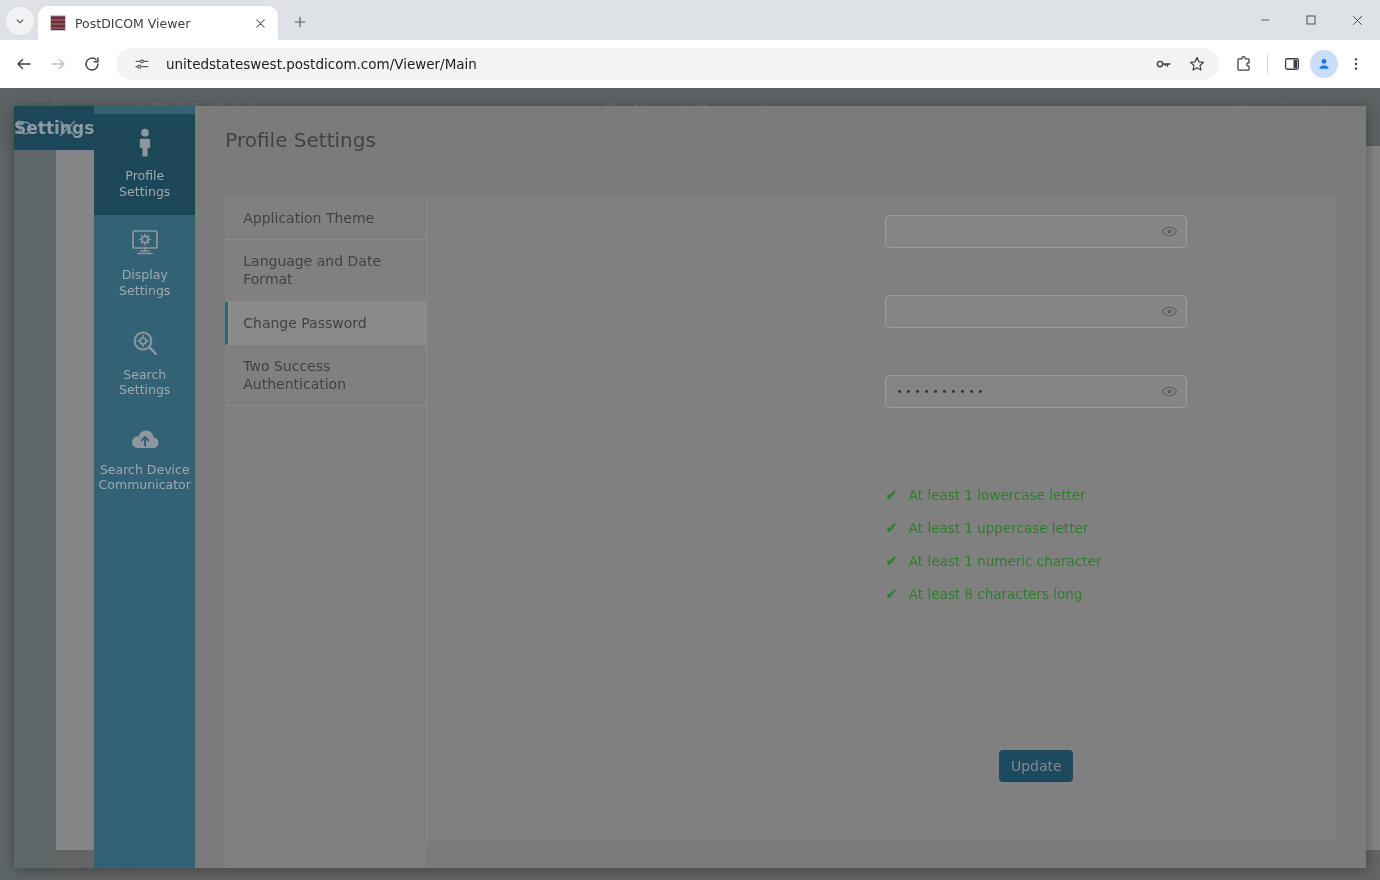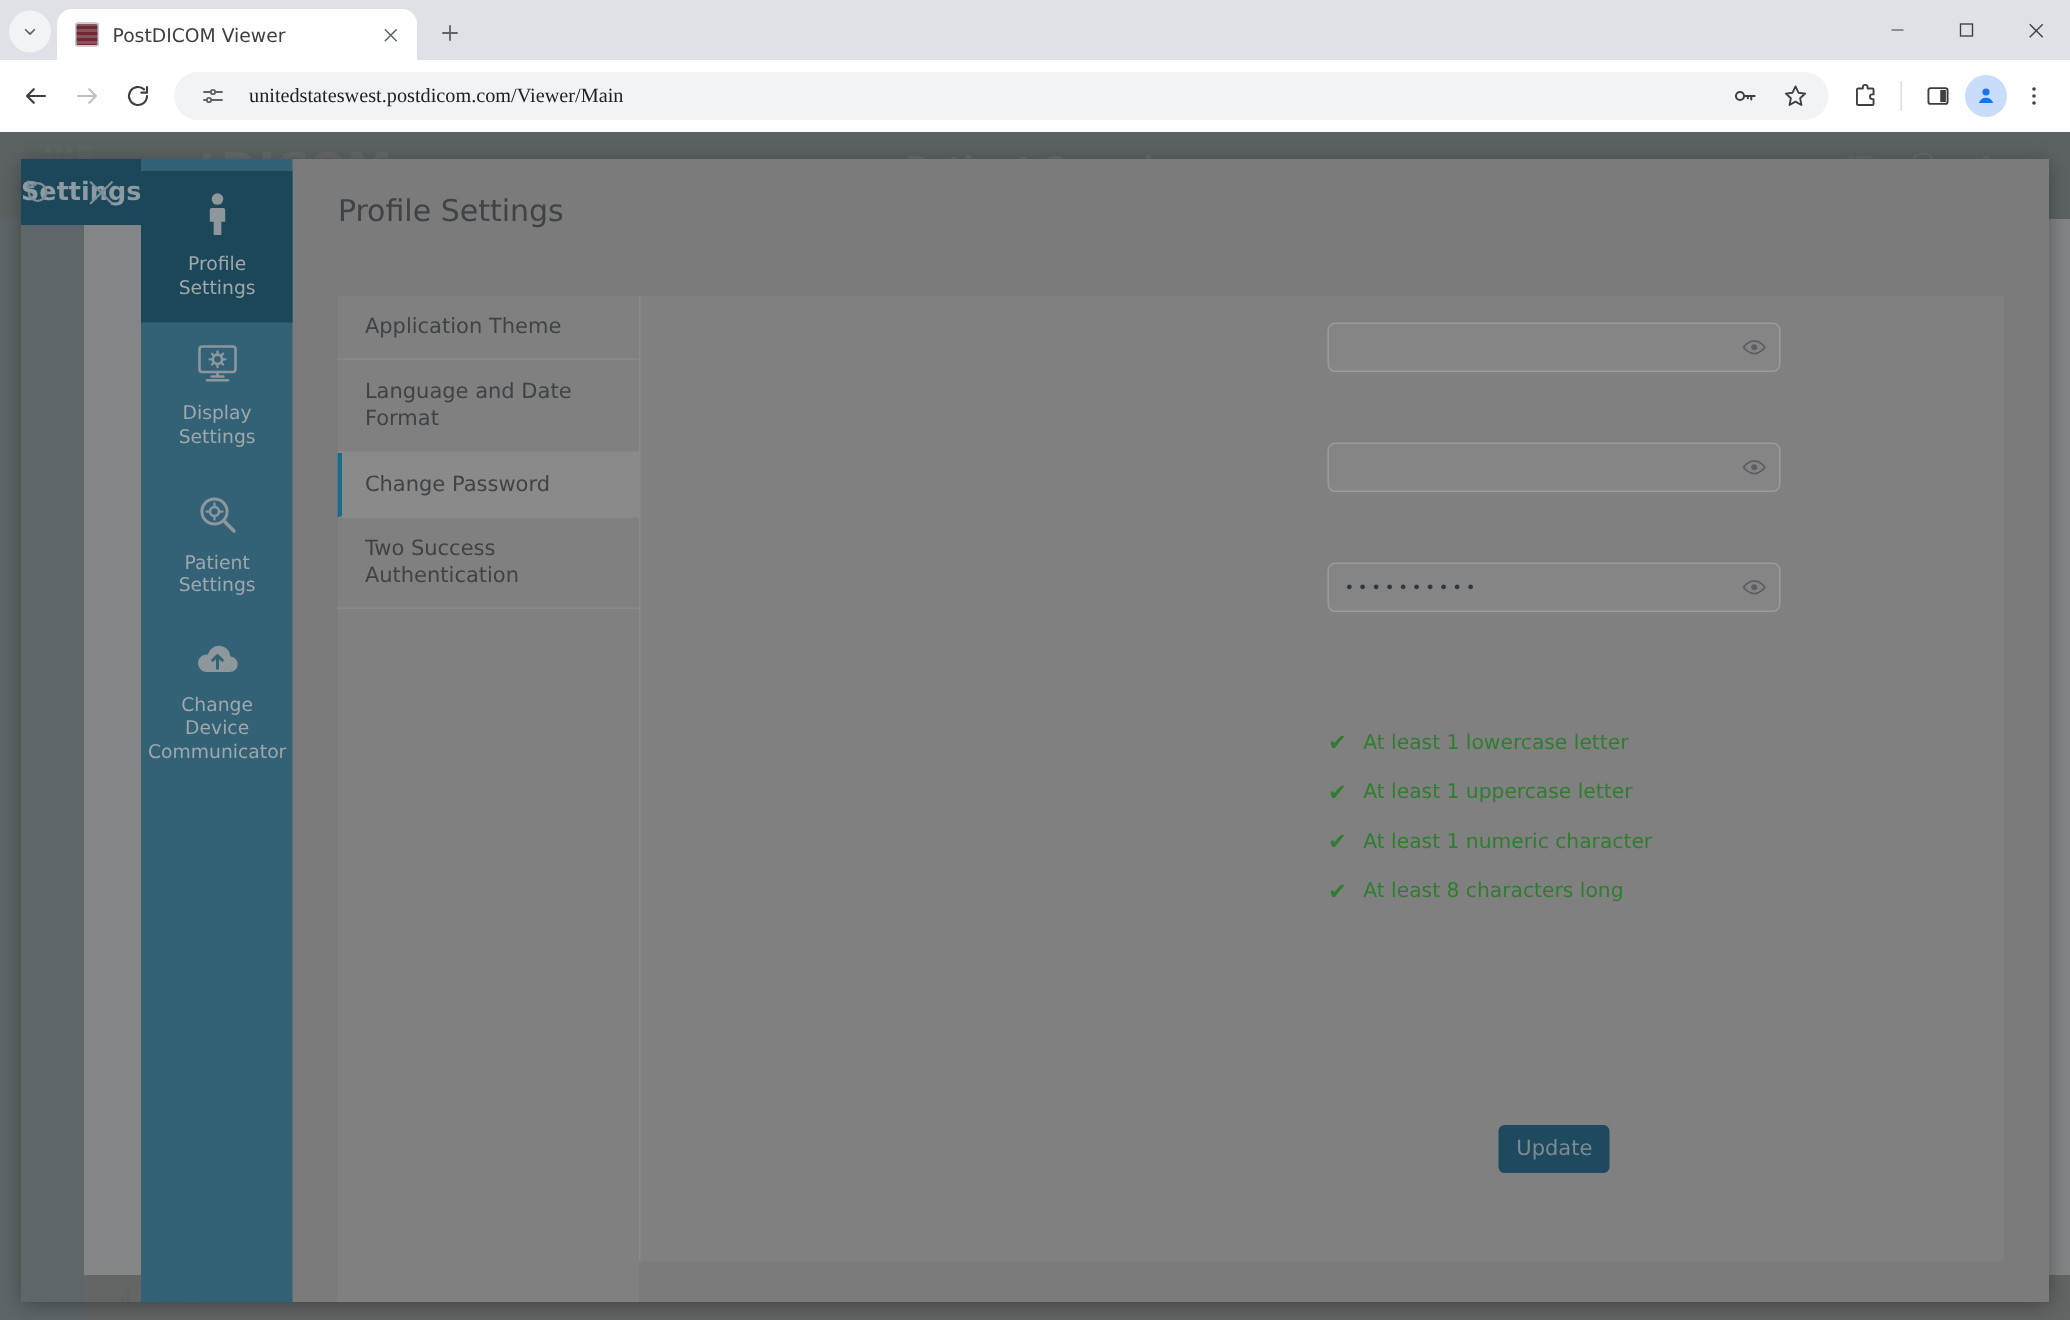--- a/index.html
+++ b/index.html
@@ -29,21 +29,21 @@
       #9aa0a6;
     background-blend-mode: multiply;
     box-shadow: inset 0 0 0 1px #c9ccd0;
   }
   .tab-title { font-size: 12.5px; color: #3c4043; flex: 1; white-space: nowrap; }
   .tab-close { width: 20px; height: 20px; display: flex; align-items: center; justify-content: center; border-radius: 50%; }
   .newtab { width: 28px; height: 28px; margin-bottom: 4px; margin-left: 8px; display: flex; align-items: center; justify-content: center; border-radius: 50%; }
   .winbtns { position: absolute; right: 0; top: 0; display: flex; height: 40px; }
   .winbtn { width: 46px; height: 40px; display: flex; align-items: center; justify-content: center; }
 
-  .toolbar { height: 48px; background: #fff; display: flex; align-items: center; padding: 0 8px; gap: 2px; font-family: Liberation Serif, serif; }
+  .toolbar { height: 48px; background: #fff; display: flex; align-items: center; padding: 0 8px; gap: 2px; }
   .tb-icon { width: 32px; height: 32px; border-radius: 50%; display: flex; align-items: center; justify-content: center; flex: none; }
   .omnibox {
     flex: 1; height: 32px; background: #f1f3f4; border-radius: 16px;
     display: flex; align-items: center; padding: 0 6px 0 10px; margin: 0 6px; gap: 8px;
   }
   .omni-url { flex: 1; font-size: 13.5px; color: #202124; white-space: nowrap; }
   .omni-actions { display: flex; align-items: center; gap: 2px; }
   .tb-divider { width: 1px; height: 20px; background: #dadce0; margin: 0 6px; }
   .avatar-btn { width: 28px; height: 28px; border-radius: 50%; background: #c9dcfb; display: flex; align-items: center; justify-content: center; }
 
@@ -353,32 +353,32 @@
 
           <div class="rail-item">
             <div class="rail-icon">
               <svg width="28" height="28" viewBox="0 0 28 28">
                   <circle cx="12" cy="12" r="8.4" fill="none" stroke="#8d979c" stroke-width="2"></circle>
                   <path d="M18.2 18.2L25 25" stroke="#8d979c" stroke-width="2.4" stroke-linecap="round"></path>
                   <circle cx="12" cy="12" r="3" fill="none" stroke="#8d979c" stroke-width="1.7"></circle>
                   <path d="M12 6.6v1.6M12 15.8v1.6M6.6 12h1.6M15.8 12h1.6" stroke="#8d979c" stroke-width="1.5" stroke-linecap="round"></path>
                 </svg>
             </div>
-            <div>Patient</div>
+            <div>Search</div>
             <div>Settings</div>
           </div>
 
           <div class="rail-item">
             <div class="rail-icon">
               <svg width="32" height="24" viewBox="0 0 32 24">
                   <path d="M8 20h16a5.2 5.2 0 0 0 .6-10.4A7.6 7.6 0 0 0 9.6 8.4 5.8 5.8 0 0 0 8 20z" fill="#8d979c"></path>
                   <path d="M16 17.5V9m0 0l-3.2 3.2M16 9l3.2 3.2" fill="none" stroke="#336277" stroke-width="2" stroke-linecap="round" stroke-linejoin="round"></path>
                 </svg>
             </div>
-            <div>Change Device</div>
+            <div>Search Device</div>
             <div>Communicator</div>
           </div>
         </div>
 
         <div class="set-main">
           <div class="set-heading">Profile Settings</div>
 
           <div class="set-menu">
             <div class="menu-item">Application Theme</div>
             <div class="menu-item">Language and Date Format</div>

